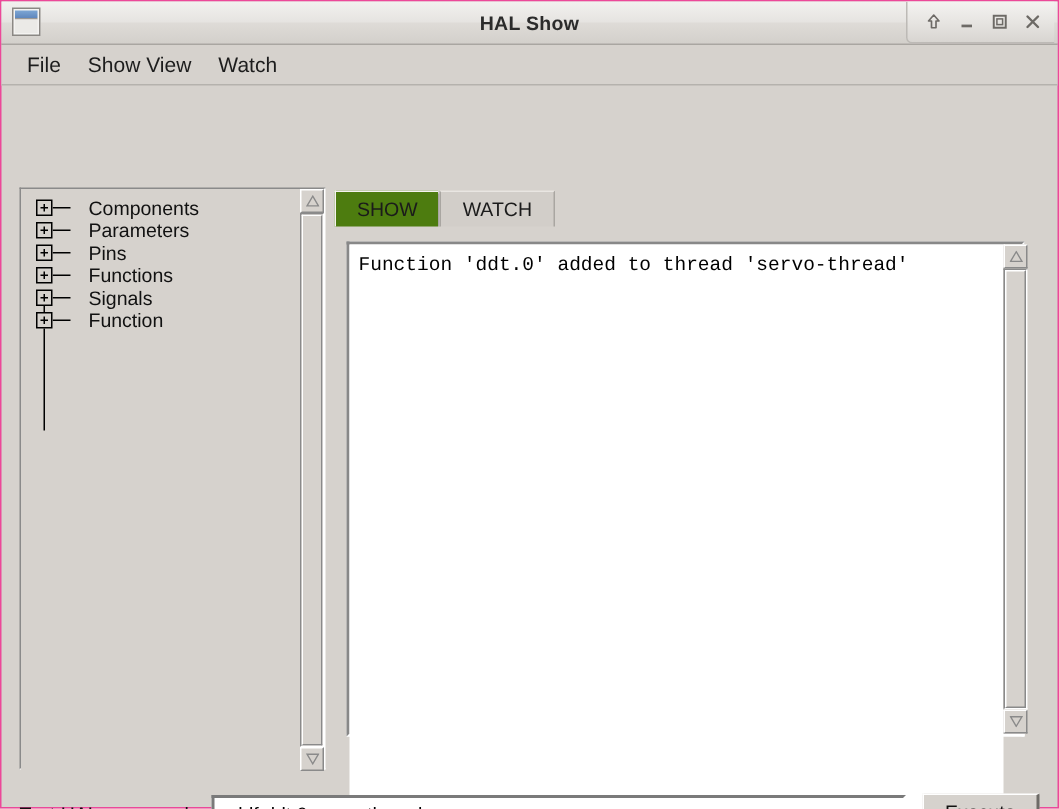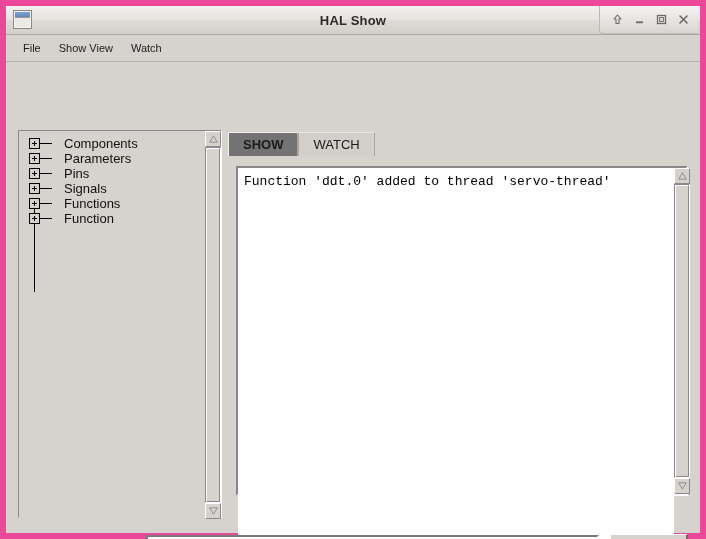--- a/index.html
+++ b/index.html
@@ -18,21 +18,21 @@
   }
 
   
   #window {
     position: absolute;
     left: 0; top: 0;
     width: 706px;
     height: 539px;
     box-sizing: border-box;
     background: #d6d2cd;
-    border: 6px solid #ec4899;
+    border: 1px solid #ec4899;
     display: flex;
     flex-direction: column;
   }
 
   
   #titlebar {
     position: relative;
     height: 28px;
     flex: 0 0 28px;
     background: linear-gradient(to bottom, #f2f1ef 0%, #e6e4e1 48%, #dedbd7 52%, #d3d0cb 100%);
@@ -95,21 +95,21 @@
     flex: 0 0 26px;
     height: 26px;
     background: #d6d2cd;
     border-bottom: 1px solid #b5b2ad;
     display: flex;
     align-items: center;
     padding-left: 8px;
   }
   .menu-item {
     padding: 3px 9px;
-    font-size: 11px;
+    font-size: 14px;
     color: #1d1d1d;
   }
 
   
   #main {
     flex: 1 1 auto;
     position: relative;
   }
 
   
@@ -258,24 +258,24 @@
     padding: 0 14px;
     display: flex;
     align-items: center;
     font-size: 13px;
     color: #1b1b1b;
     box-sizing: border-box;
     background: #d6d2cd;
     position: relative;
   }
   .tab.active {
-    background: #737373;
+    background: #4d7c0f;
     border-top: 1px solid #f4f2ef;
     border-left: 1px solid #f4f2ef;
-    font-weight: bold;
+    font-weight: normal;
   }
   .tab.inactive {
     background: #d2cec9;
     border-top: 1px solid #e9e6e2;
     border-left: 1px solid #a9a6a1;
     border-right: 1px solid #a9a6a1;
   }
   .tab-gap {
     width: 1px;
     height: 22px;
@@ -421,27 +421,27 @@
 
         <div class="tree-row">
           <span class="tree-expander"></span>
           <span class="tree-hline"></span>
           <span class="tree-label">Pins</span>
         </div>
 
         <div class="tree-row">
           <span class="tree-expander"></span>
           <span class="tree-hline"></span>
-          <span class="tree-label">Signals</span>
+          <span class="tree-label">Functions</span>
         </div>
 
         <div class="tree-row">
           <span class="tree-expander"></span>
           <span class="tree-hline"></span>
-          <span class="tree-label">Functions</span>
+          <span class="tree-label">Signals</span>
         </div>
 
         <div class="tree-row">
           <span class="tree-expander"></span>
           <span class="tree-hline"></span>
           <span class="tree-label">Function</span>
         </div>
       </div>
 
       <div class="vscroll" style="left:186px; top:0; height:388px;">

